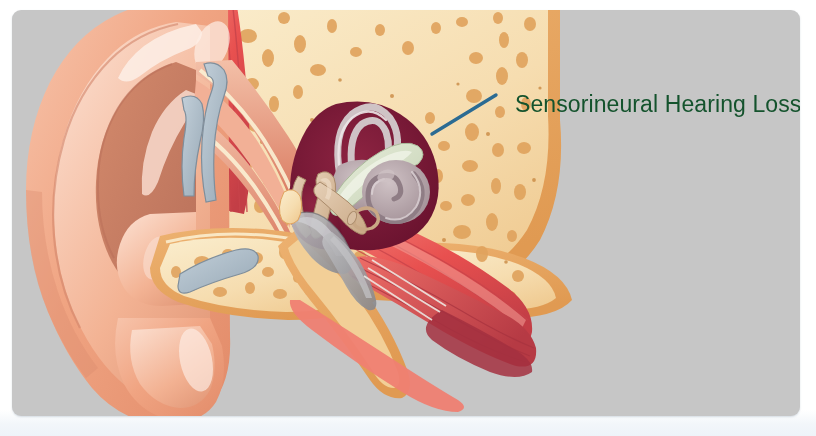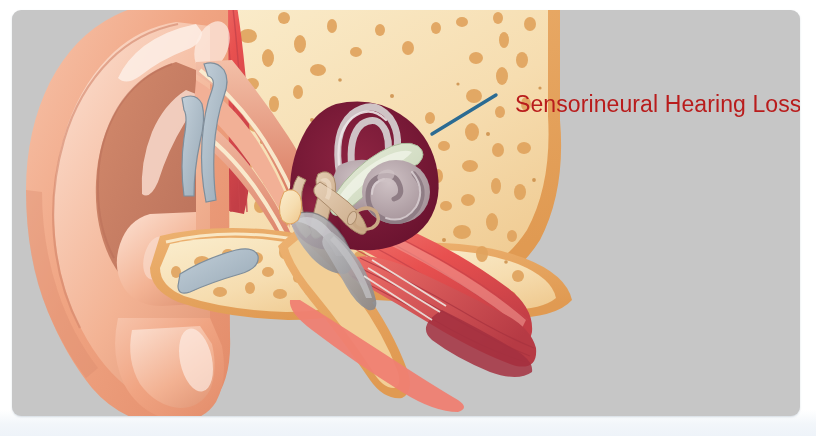--- a/index.html
+++ b/index.html
@@ -48,21 +48,21 @@
     display: block;
   }
   #callout-label {
     position: absolute;
     left: 503px;
     top: 80px;
     font-family: "Liberation Sans", sans-serif;
     font-size: 23px;
     font-weight: 400;
     letter-spacing: 0.1px;
-    color: #b91c1c;
+    color: #14532d;
     white-space: nowrap;
     line-height: 28px;
   }
 </style>
 </head>
 <body>
 
 <div id="figure-root">
 
   <div id="page-wash"></div>

